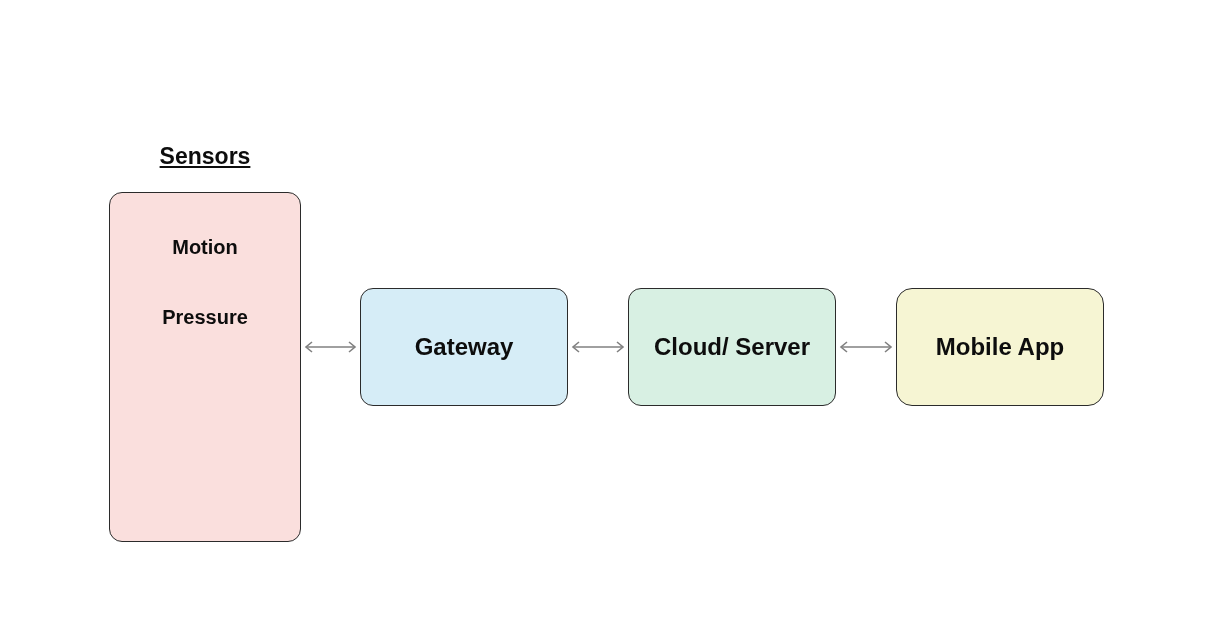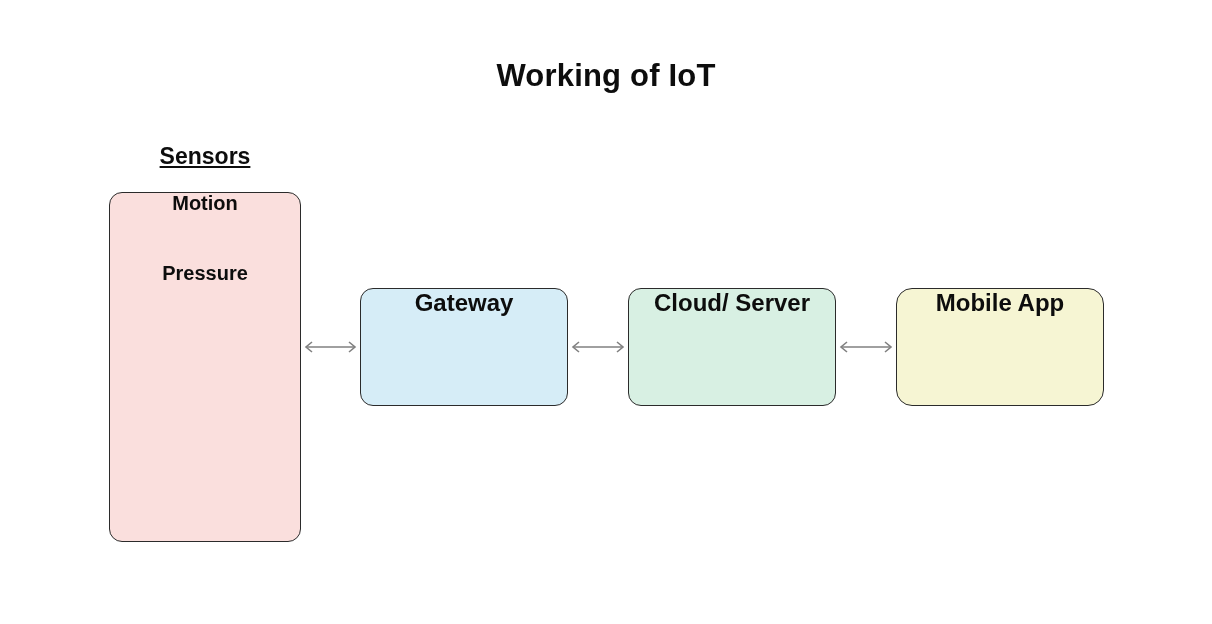--- a/index.html
+++ b/index.html
@@ -55,38 +55,39 @@
   .sensors-box {
     left: 109px;
     top: 192px;
     width: 192px;
     height: 350px;
     background: #fadfdd;
     display: flex;
     flex-direction: column;
     align-items: center;
     justify-content: flex-start;
+    padding-top: 44px;
   }
   .sensor-item {
     width: 100%;
     text-align: center;
     font-size: 20px;
     font-weight: bold;
     color: #0d0d0d;
     line-height: 1;
     margin-bottom: 50px;
   }
   .sensor-item:last-child { margin-bottom: 8px; }
 
   
   .chain-box {
     top: 288px;
     height: 118px;
     display: flex;
-    align-items: flex-start;
+    align-items: center;
     justify-content: center;
     font-size: 24px;
     font-weight: bold;
     color: #0d0d0d;
     text-align: center;
   }
   .box-gateway {
     left: 360px;
     width: 208px;
     background: #d6edf7;
@@ -112,21 +113,20 @@
   .conn-1 { left: 301px; width: 59px; }
   .conn-2 { left: 568px; width: 60px; }
   .conn-3 { left: 836px; width: 60px; }
   .connector svg { display: block; }
 </style>
 </head>
 <body>
 
 <div id="canvas">
 
-  <div class="diagram-title">Working of IoT</div>
 
   <div class="sensors-label">Sensors</div>
 
   <div class="node sensors-box">
     <div class="sensor-item">Motion</div>
     <div class="sensor-item">Pressure</div>
   </div>
 
   <div class="connector conn-1">
     <svg width="59" height="28" viewBox="0 0 59 28" xmlns="http://www.w3.org/2000/svg">

